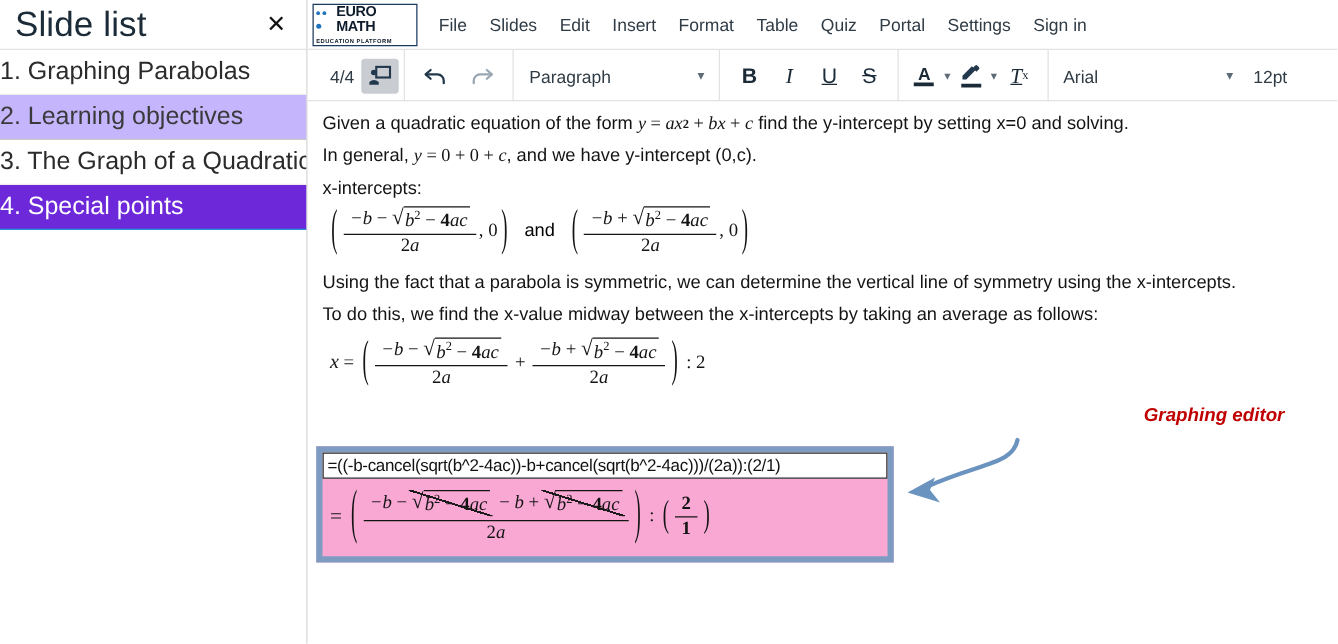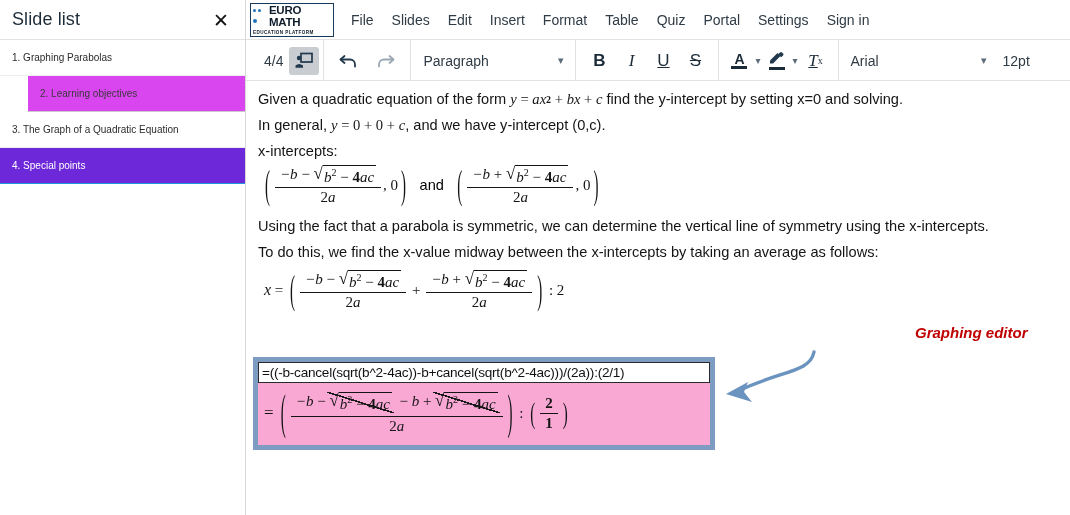--- a/index.html
+++ b/index.html
@@ -20,41 +20,40 @@
     flex: 0 0 246px;
     position: relative;
   }
   .slide-list-header {
     height: 40px;
     display: flex; align-items: center;
     border-bottom: 1px solid #e2e2e2;
     position: relative;
   }
   .slide-list-title {
-    font-size: 18px; color: #1c2b38;
+    font-size: 28px; color: #1c2b38;
     padding-left: 12px; font-weight: 400;
     letter-spacing: .1px;
   }
   .close-x {
     position: absolute; right: 16px; top: 50%; transform: translateY(-50%);
     font-size: 19px; color: #111; cursor: pointer; line-height: 1;
     font-family: "DejaVu Sans", sans-serif;
   }
   .slide-item {
     height: 36px;
     display: flex; align-items: center;
-    padding-left: 12px;
-    font-size: 10px;
+    font-size: 20px;
     color: #2b2b2b;
     border-bottom: 1px solid #ececec;
     cursor: pointer;
     white-space: nowrap;
     overflow: hidden;
   }
-  .slide-item.hovered { background: #d946ef; color: #3a3a3a; border-bottom-color: #c9c9c9; margin-left: 28px; }
+  .slide-item.hovered { background: #c4b5fd; color: #3a3a3a; border-bottom-color: #c9c9c9; }
   .slide-item.selected { background: #6d28d9; color: #ffffff; border-bottom-color: #2196d9; }
 
   
   #editor-pane {
     flex: 1 1 auto; height: 515px;
     display: flex; flex-direction: column;
     background: #ffffff;
     min-width: 0;
   }
 

